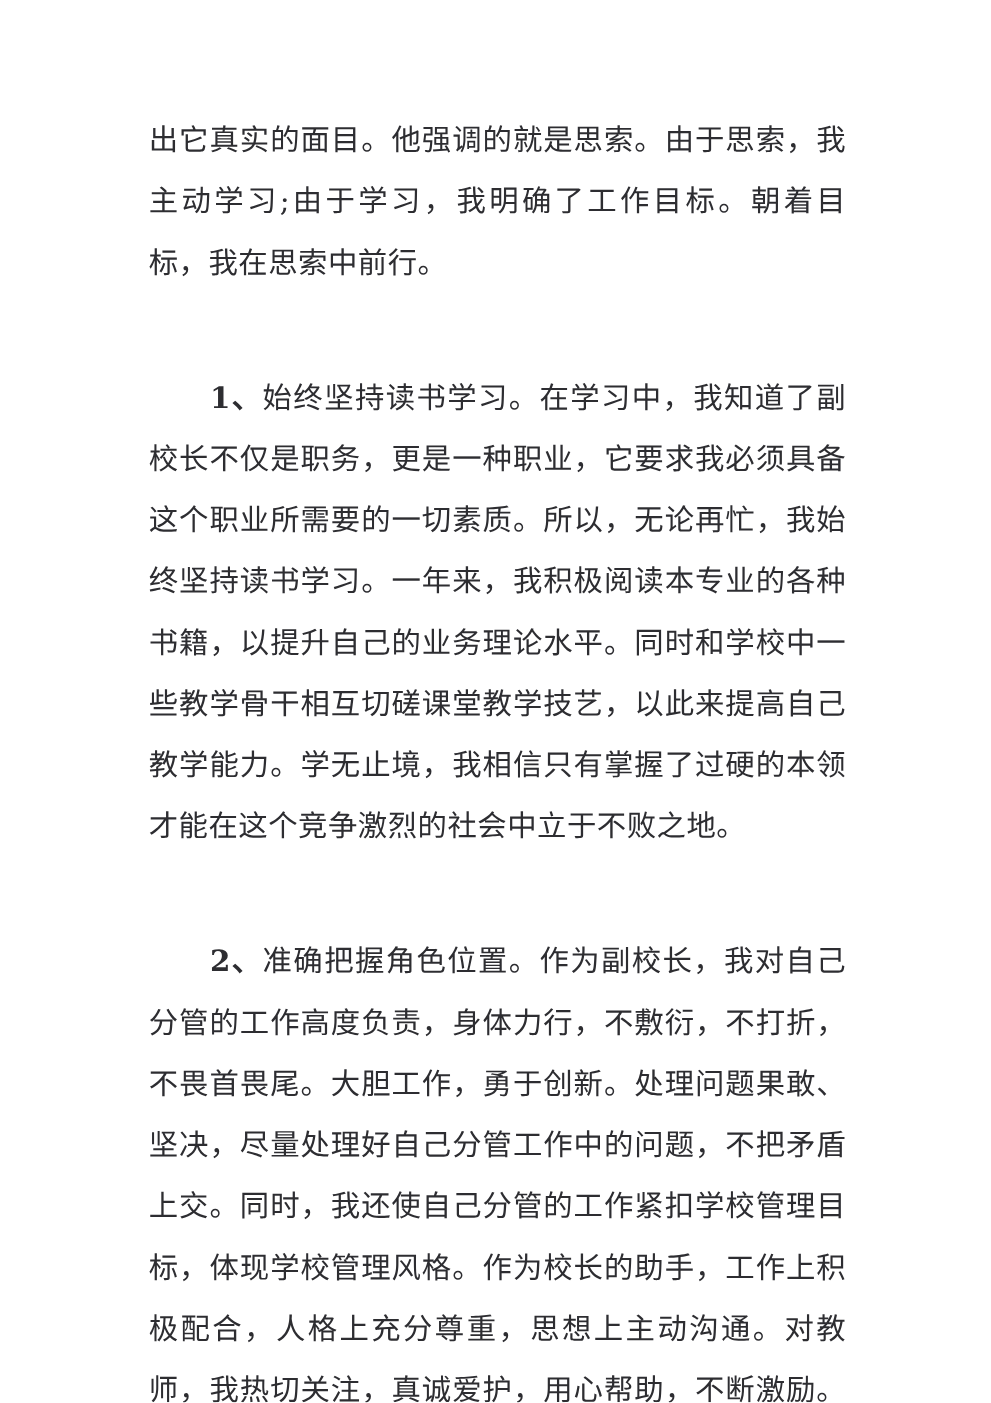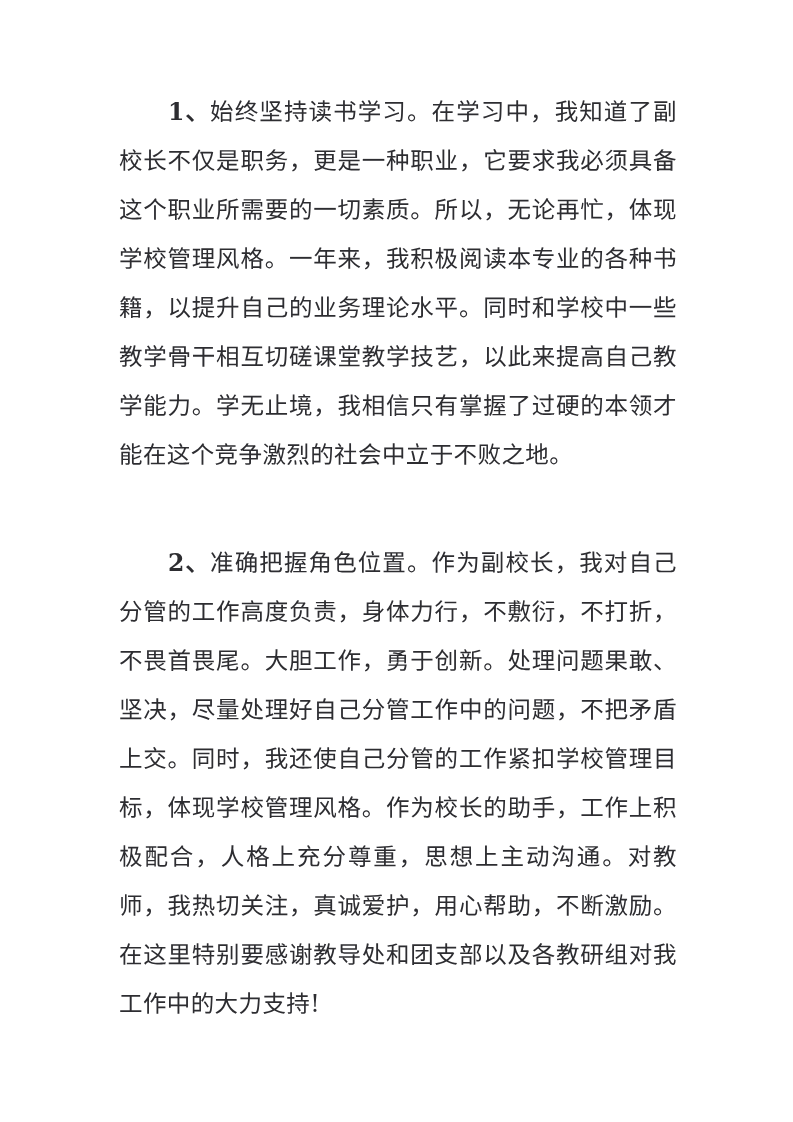--- a/index.html
+++ b/index.html
@@ -57,20 +57,21 @@
     font-weight: 700;
   }
 </style>
 </head>
 <body>
 
 <div class="page">
 
   <div class="doc-body">
 
+    <p class="para">出它真实的面目。他强调的就是思索。由于思索，我主动学习;由于学习，我明确了工作目标。朝着目标，我在思索中前行。</p>
 
-    <p class="para indent"><span class="num">1、</span><span>始终坚持读书学习。在学习中，我知道了副校长不仅是职务，更是一种职业，它要求我必须具备这个职业所需要的一切素质。所以，无论再忙，体现学校管理风格。一年来，我积极阅读本专业的各种书籍，以提升自己的业务理论水平。同时和学校中一些教学骨干相互切磋课堂教学技艺，以此来提高自己教学能力。学无止境，我相信只有掌握了过硬的本领才能在这个竞争激烈的社会中立于不败之地。</span></p>
+    <p class="para indent"><span class="num">1、</span><span>始终坚持读书学习。在学习中，我知道了副校长不仅是职务，更是一种职业，它要求我必须具备这个职业所需要的一切素质。所以，无论再忙，我始终坚持读书学习。一年来，我积极阅读本专业的各种书籍，以提升自己的业务理论水平。同时和学校中一些教学骨干相互切磋课堂教学技艺，以此来提高自己教学能力。学无止境，我相信只有掌握了过硬的本领才能在这个竞争激烈的社会中立于不败之地。</span></p>
 
     <p class="para indent"><span class="num">2、</span><span>准确把握角色位置。作为副校长，我对自己分管的工作高度负责，身体力行，不敷衍，不打折，不畏首畏尾。大胆工作，勇于创新。处理问题果敢、坚决，尽量处理好自己分管工作中的问题，不把矛盾上交。同时，我还使自己分管的工作紧扣学校管理目标，体现学校管理风格。作为校长的助手，工作上积极配合，人格上充分尊重，思想上主动沟通。对教师，我热切关注，真诚爱护，用心帮助，不断激励。在这里特别要感谢教导处和团支部以及各教研组对我工作中的大力支持!</span></p>
 
   </div>
 
 </div>
 
 </body></html>

